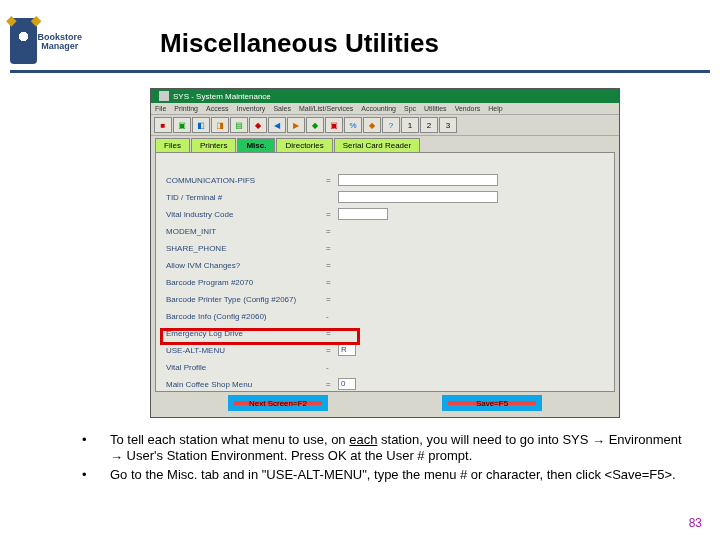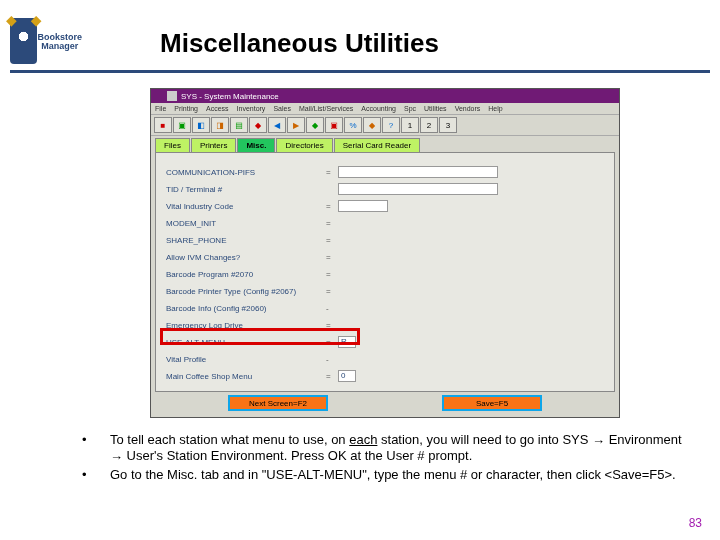--- a/index.html
+++ b/index.html
@@ -71,24 +71,24 @@
     position: absolute;
     top: 88px;
     left: 150px;
     width: 470px;
     height: 330px;
     background: #d7d7ce;
     border: 1px solid #555;
     font-family: Tahoma, sans-serif;
   }
   .titlebar {
-    background: #701a75;
+    background: #15803d;
     color: #fff;
     font-size: 8px;
-    padding: 2px 16px;
+    padding: 2px 8px;
     display: flex;
     align-items: center;
   }
   .titlebar .icon {
     width: 10px; height: 10px;
     background: #ccc;
     margin-right: 4px;
   }
   .menubar {
     font-size: 7px;
@@ -131,21 +131,21 @@
   }
   .tab.active {
     background: #22c55e;
     font-weight: bold;
   }
   .form-area {
     margin: 0 4px 4px 4px;
     border: 1px solid #888;
     background: #e8e8e2;
     height: 240px;
-    padding: 12px 10px;
+    padding: 20px 10px;
     position: relative;
   }
   .form-row {
     display: flex;
     align-items: center;
     font-size: 8px;
     color: #2c4a7a;
     margin-bottom: 3px;
     height: 14px;
   }
@@ -169,22 +169,22 @@
     bottom: 6px;
     left: 0; right: 0;
     display: flex;
     justify-content: space-around;
     padding: 0 20px;
   }
   .win-btn {
     width: 100px;
     height: 16px;
     font-size: 8px;
-    border: 2px solid #0ea5e9;
-    background: #f97316;
+    border: 6px solid #0ea5e9;
+    background: #ef4444;
     display: flex;
     align-items: center;
     justify-content: center;
   }
   .bullets {
     position: absolute;
     top: 432px;
     left: 82px;
     right: 28px;
     font-size: 13px;

